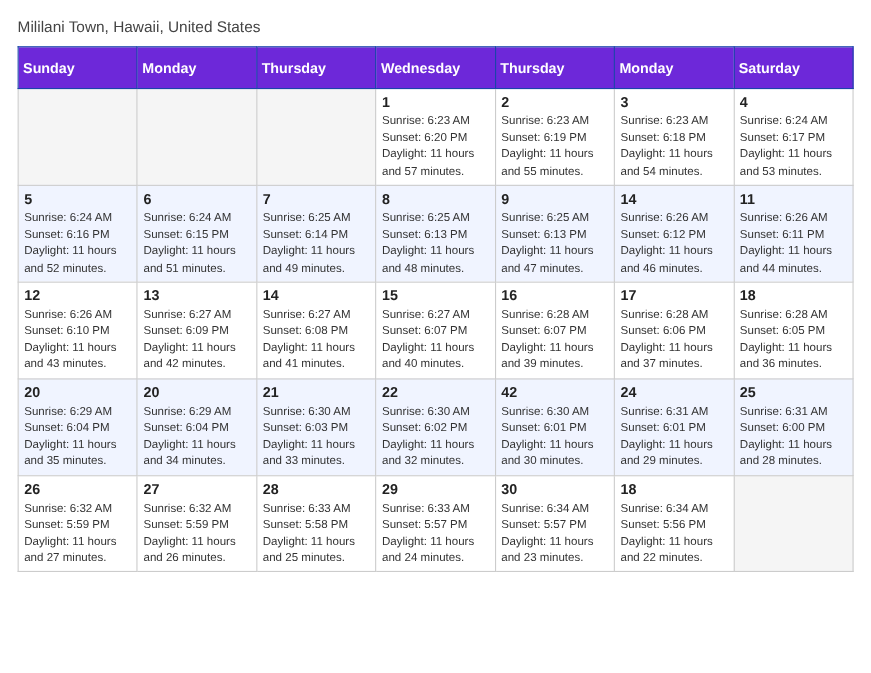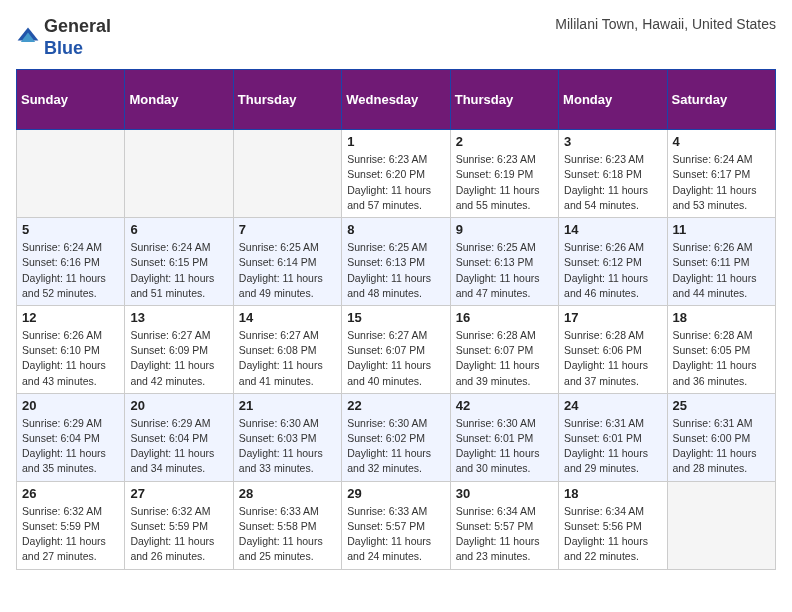--- a/index.html
+++ b/index.html
@@ -43,25 +43,25 @@
     .location-title {
       font-size: 14px;
       color: #444;
     }
     .calendar {
       width: 100%;
       border-collapse: collapse;
       border: 1px solid #ccc;
     }
     .calendar th {
-      background-color: #701a75;
+      background-color: #6d28d9;
       color: #fff;
       font-size: 13px;
       font-weight: bold;
-      padding: 22px 4px;
+      padding: 11px 4px;
       border: 1px solid #1a44aa;
       text-align: left;
     }
     .calendar td {
       border: 1px solid #ccc;
       vertical-align: top;
       padding: 4px 5px;
       width: calc(100% / 7);
       min-height: 80px;
       font-size: 11px;
@@ -83,30 +83,20 @@
       color: #333;
     }
     .row-shaded td {
       background-color: #f0f4ff;
     }
   </style>
 </head>
 <body>
 
 <div class="header-area">
-  <div class="logo">
-    <svg class="logo-icon" viewBox="0 0 30 30" xmlns="http://www.w3.org/2000/svg">
-      <polygon points="15,2 28,18 2,18" fill="#2255aa"></polygon>
-      <polygon points="15,8 24,20 6,20" fill="#4499cc"></polygon>
-    </svg>
-    <div class="logo-text">
-      <span class="logo-general">General</span><br>
-      <span class="logo-blue">Blue</span>
-    </div>
-  </div>
   <div class="title-area">
     <div class="location-title">Mililani Town, Hawaii, United States</div>
   </div>
 </div>
 
 <table class="calendar">
   <thead>
     <tr>
     <th>Sunday</th>
         <th>Monday</th>

